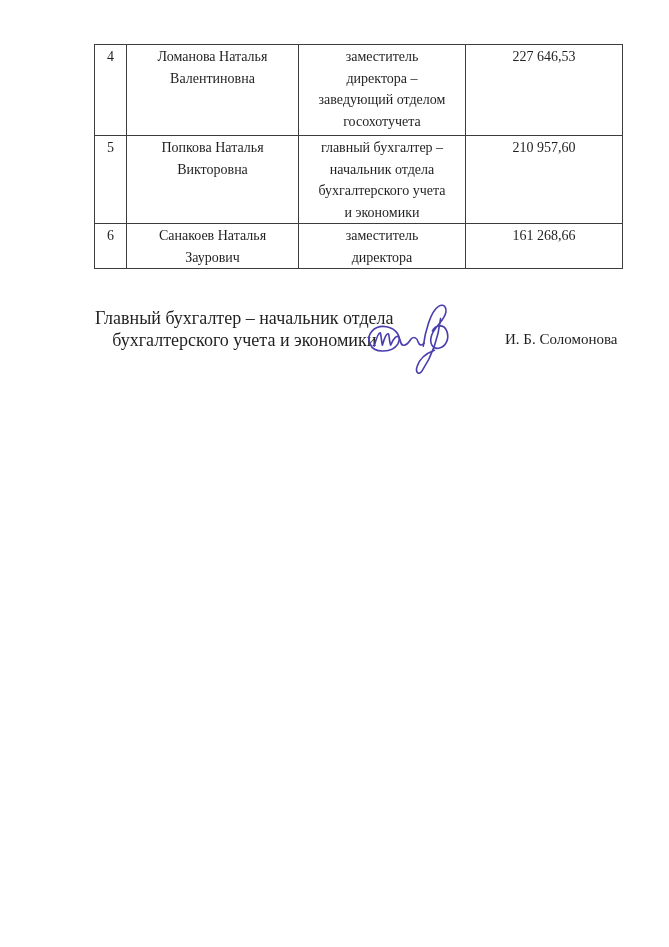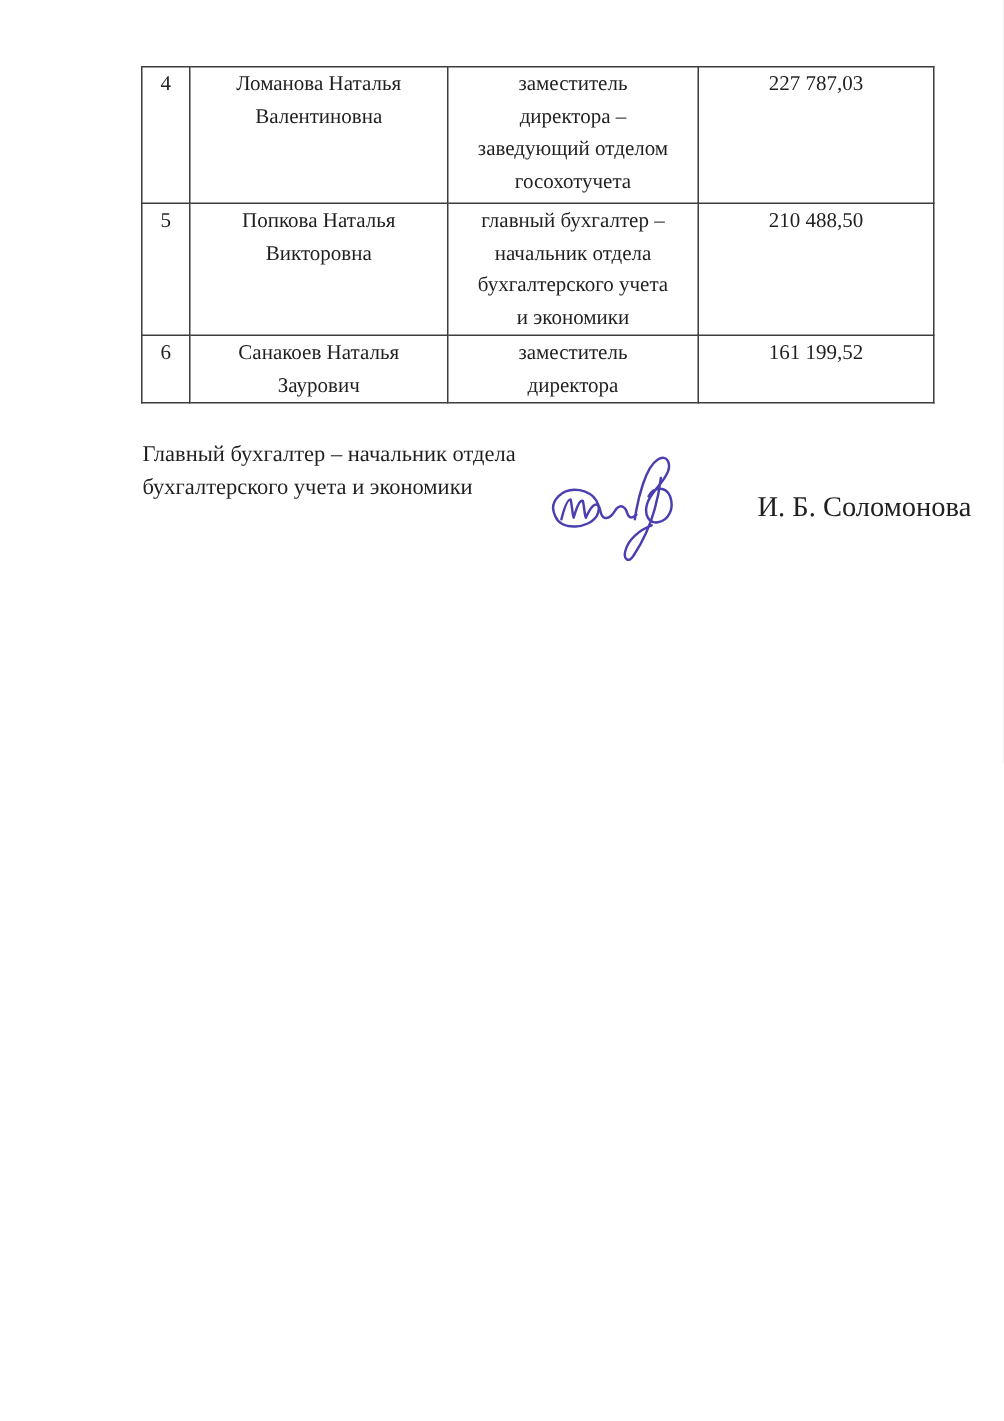--- a/index.html
+++ b/index.html
@@ -42,30 +42,31 @@
   .col-amount { width: 157px; }
   tr.row-tall   { height: 91px; }
   tr.row-mid    { height: 85px; }
   tr.row-short  { height: 44px; }
   .multiline { white-space: pre-line; font-family: Liberation Serif, serif; }
 
   
   .signoff-title {
     position: absolute;
     left: 95px;
-    top: 292px;
-    font-size: 15px;
+    top: 307px;
+    font-size: 18px;
     line-height: 22px;
     white-space: pre-line;
+    text-align: center;
   }
   .signer-name {
     position: absolute;
     left: 505px;
     top: 329px;
-    font-size: 19px;
+    font-size: 15px;
     line-height: 20px;
     white-space: nowrap;
     text-align: right;
   }
   .signature {
     position: absolute;
     left: 360px;
     top: 297px;
     width: 102px;
     height: 82px;
@@ -86,39 +87,39 @@
     </colgroup>
     <tbody>
       <tr class="row-tall">
         <td>4</td>
         <td class="multiline">Ломанова Наталья
 Валентиновна</td>
         <td class="multiline">заместитель
 директора –
 заведующий отделом
 госохотучета</td>
-        <td>227 787,03</td>
+        <td>227 646,53</td>
       </tr>
       <tr class="row-mid">
         <td>5</td>
         <td class="multiline">Попкова Наталья
 Викторовна</td>
         <td class="multiline">главный бухгалтер –
 начальник отдела
 бухгалтерского учета
 и экономики</td>
-        <td>210 488,50</td>
+        <td>210 957,60</td>
       </tr>
       <tr class="row-short">
         <td>6</td>
         <td class="multiline">Санакоев Наталья
 Заурович</td>
         <td class="multiline">заместитель
 директора</td>
-        <td>161 199,52</td>
+        <td>161 268,66</td>
       </tr>
     </tbody>
   </table>
 
   <div class="signoff-title">Главный бухгалтер – начальник отдела
 бухгалтерского учета и экономики</div>
 
   <div class="signature" style="color: rgb(74, 63, 174);">
     <svg viewBox="0 0 100 80" fill="none" stroke="currentColor" stroke-width="1.6" stroke-linecap="round" stroke-linejoin="round">
 

